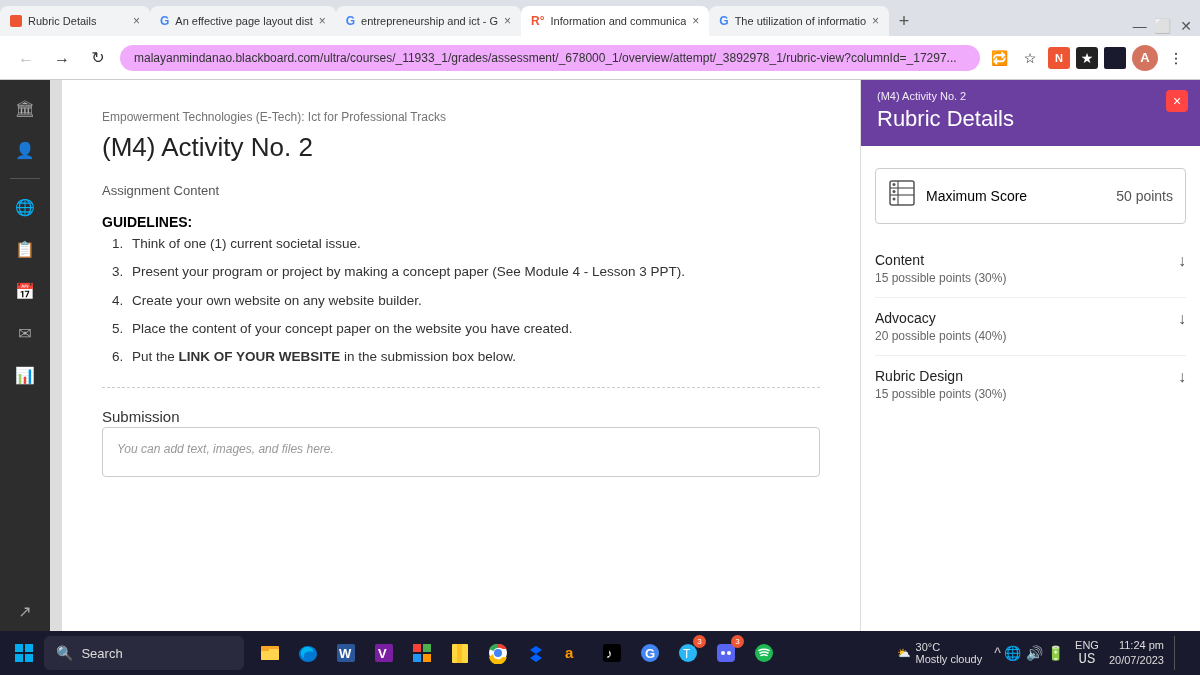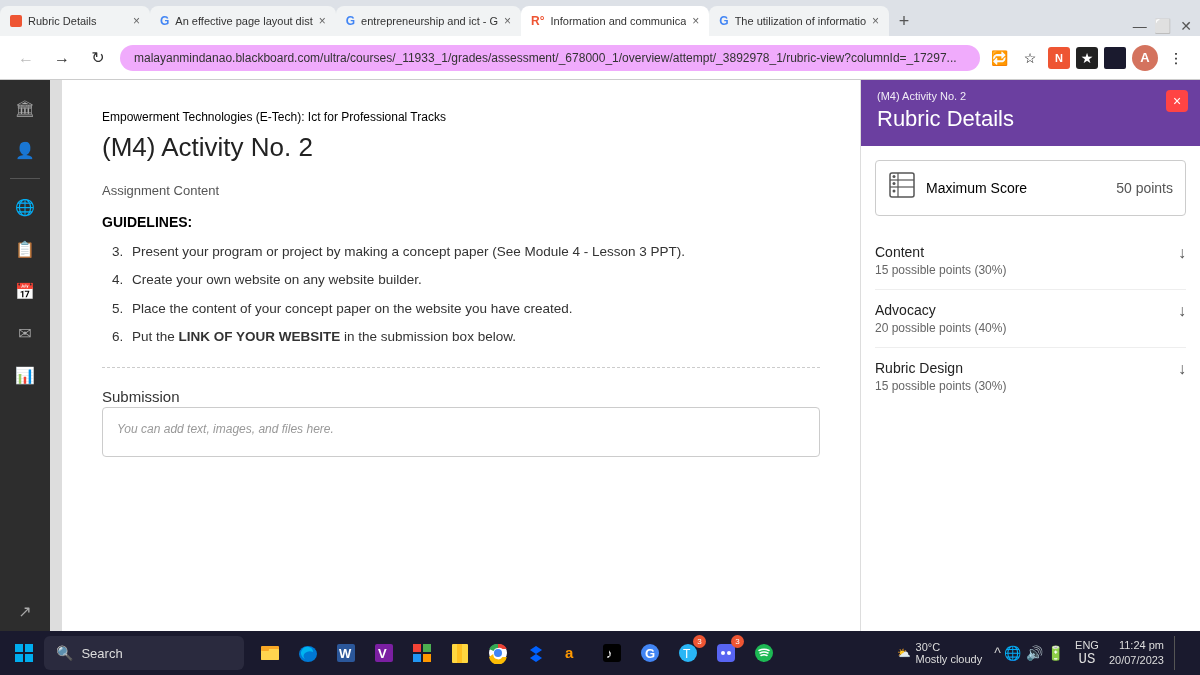--- a/index.html
+++ b/index.html
@@ -28,40 +28,40 @@
     .page-content { display: flex; height: calc(675px - 80px); }
 
     
     .sidebar { width: 50px; background: #2d2d2d; display: flex; flex-direction: column; align-items: center; padding: 10px 0; gap: 6px; flex-shrink: 0; }
     .sidebar-item { width: 36px; height: 36px; display: flex; align-items: center; justify-content: center; color: #aaa; border-radius: 6px; cursor: pointer; font-size: 16px; }
     .sidebar-divider { width: 30px; height: 1px; background: #555; margin: 4px 0; }
     .sidebar-bottom { margin-top: auto; }
 
     
     .assignment-panel { flex: 1; background: #fff; padding: 30px 40px; overflow-y: auto; position: relative; }
-    .assignment-subtitle { font-size: 12px; color: #000000; margin-bottom: 8px; }
+    .assignment-subtitle { font-size: 12px; color: #737373; margin-bottom: 8px; }
     .assignment-title { font-size: 26px; font-weight: 400; color: #222; margin-bottom: 20px; }
     .section-label { font-size: 13px; color: #555; margin-bottom: 16px; }
-    .guidelines-label { font-weight: 700; font-size: 14px; margin-bottom: 12px; }
+    .guidelines-label { font-weight: 700; font-size: 14px; margin-bottom: 4px; }
     .guidelines-list { list-style: none; padding: 0; margin-left: 10px; }
     .guidelines-list li { margin-bottom: 8px; font-size: 13.5px; color: #333; line-height: 1.5; padding-left: 20px; position: relative; }
     .guidelines-list li::before { content: attr(data-num) ". "; position: absolute; left: 0; }
     .bold { font-weight: 700; }
     .divider-line { border: none; border-top: 1px dashed #ccc; margin: 20px 0; }
     .submission-label { font-size: 15px; font-weight: 400; color: #333; margin-bottom: 2px; }
     .submission-box { border: 1px solid #ccc; border-radius: 4px; padding: 14px; font-size: 12px; color: #999; font-style: italic; min-height: 50px; background: #fff; }
 
     
     .rubric-panel { width: 340px; background: #fff; border-left: 1px solid #ddd; flex-shrink: 0; position: relative; }
     .rubric-header { background: #6b3fa0; color: #fff; padding: 10px 16px 14px; position: relative; }
     .rubric-header-sub { font-size: 11px; opacity: 0.9; margin-bottom: 4px; }
     .rubric-header-title { font-size: 22px; font-weight: 400; }
     .rubric-close-btn { position: absolute; top: 10px; right: 12px; background: #f44; color: white; border: none; width: 22px; height: 22px; border-radius: 4px; cursor: pointer; font-size: 14px; display: flex; align-items: center; justify-content: center; }
     .rubric-body { padding: 14px; }
-    .max-score-row { display: flex; align-items: center; border: 1px solid #ccc; border-radius: 4px; padding: 10px 12px; margin-bottom: 16px; gap: 10px; }
+    .max-score-row { display: flex; align-items: center; border: 1px solid #ccc; border-radius: 4px; padding: 10px 12px; margin-bottom: 16px; gap: 10px; margin-top: 8px; }
     .rubric-table-icon { font-size: 22px; color: #555; }
     .max-score-label { flex: 1; font-size: 14px; font-weight: 500; }
     .max-score-value { font-size: 14px; color: #555; }
     .criteria-item { border-bottom: 1px solid #eee; padding: 12px 0; display: flex; justify-content: space-between; align-items: flex-start; }
     .criteria-item:last-child { border-bottom: none; }
     .criteria-name { font-size: 14px; font-weight: 500; color: #222; margin-bottom: 3px; }
     .criteria-points { font-size: 12px; color: #666; }
     .criteria-chevron { font-size: 16px; color: #555; cursor: pointer; }
 
     
@@ -165,20 +165,21 @@
   <div class="content-wrap">
 
     <div class="left-strip"></div>
 
     <div class="assignment-panel">
       <div class="assignment-subtitle">Empowerment Technologies (E-Tech): Ict for Professional Tracks</div>
       <div class="assignment-title">(M4) Activity No. 2</div>
       <div class="section-label">Assignment Content</div>
       <div class="guidelines-label">GUIDELINES:</div>
       <ol class="guidelines-list">
+        <li data-num="1">Think of one (1) current societal issue.</li>
         <li data-num="3">Present your program or project by making a concept paper (See Module 4 - Lesson 3 PPT).</li>
         <li data-num="4">Create your own website on any website builder.</li>
         <li data-num="5">Place the content of your concept paper on the website you have created.</li>
         <li data-num="6">Put the <span class="bold">LINK OF YOUR WEBSITE</span> in the submission box below.</li>
       </ol>
       <hr class="divider-line">
       <div class="submission-label">Submission</div>
       <div class="submission-box">
         <span>You can add text, images, and files here.</span>
       </div>

